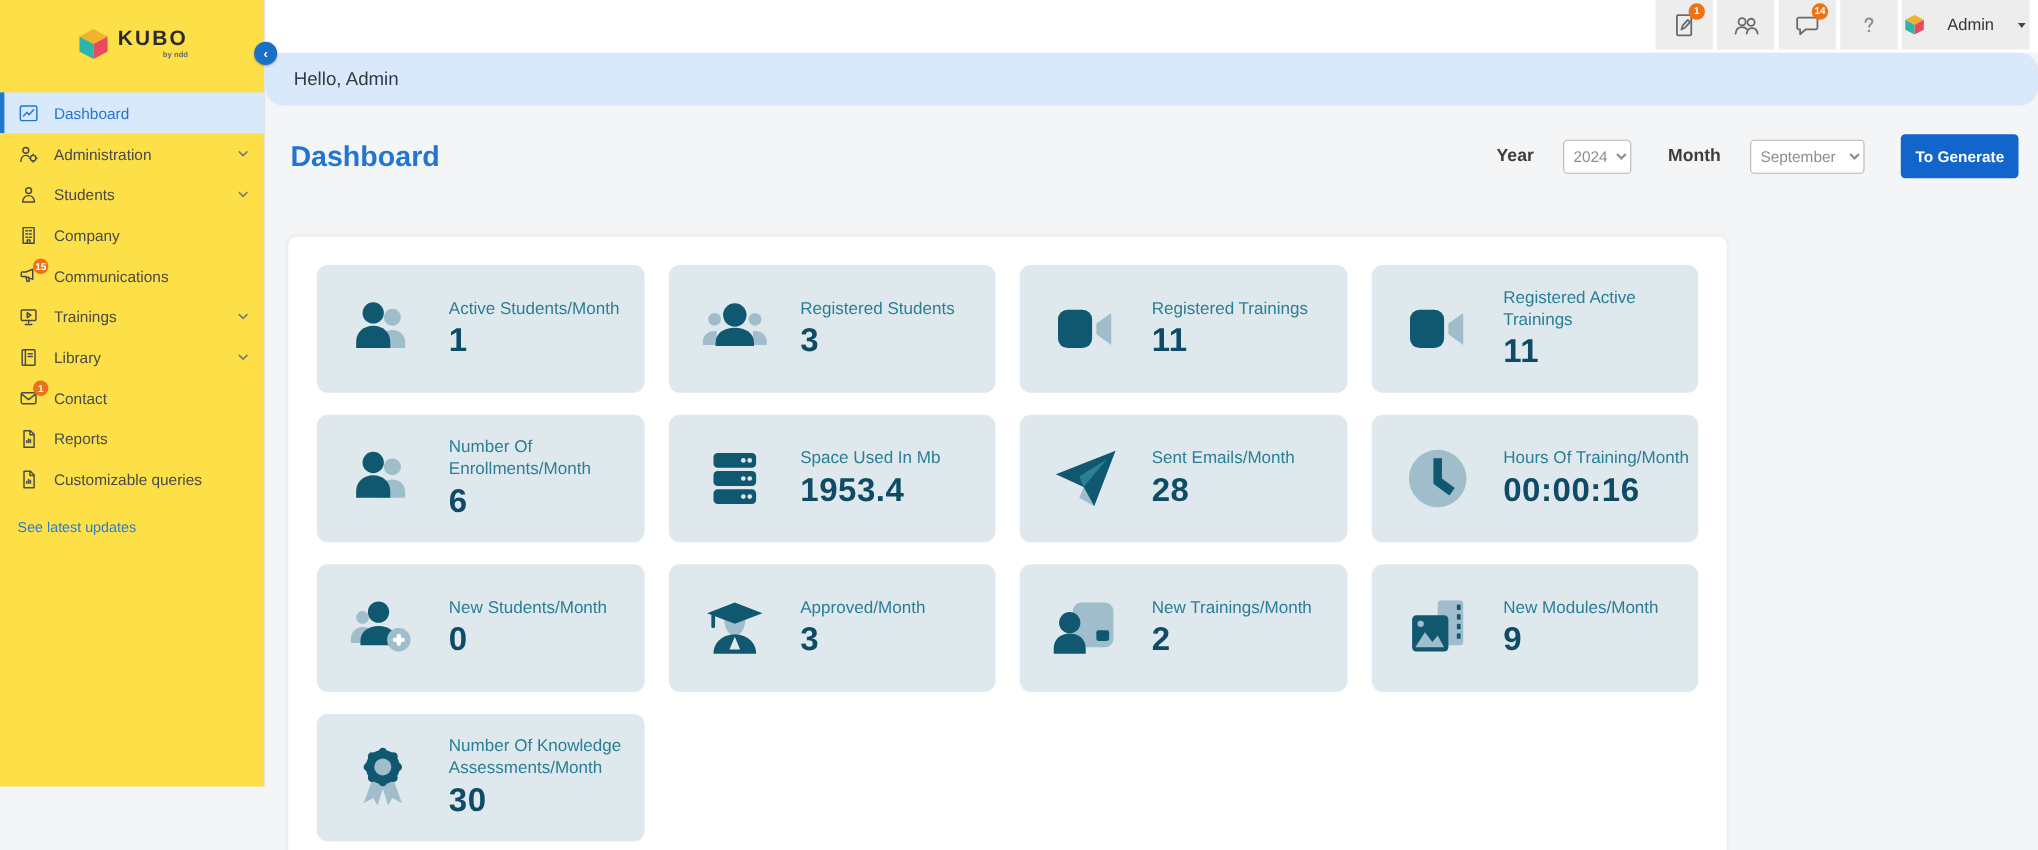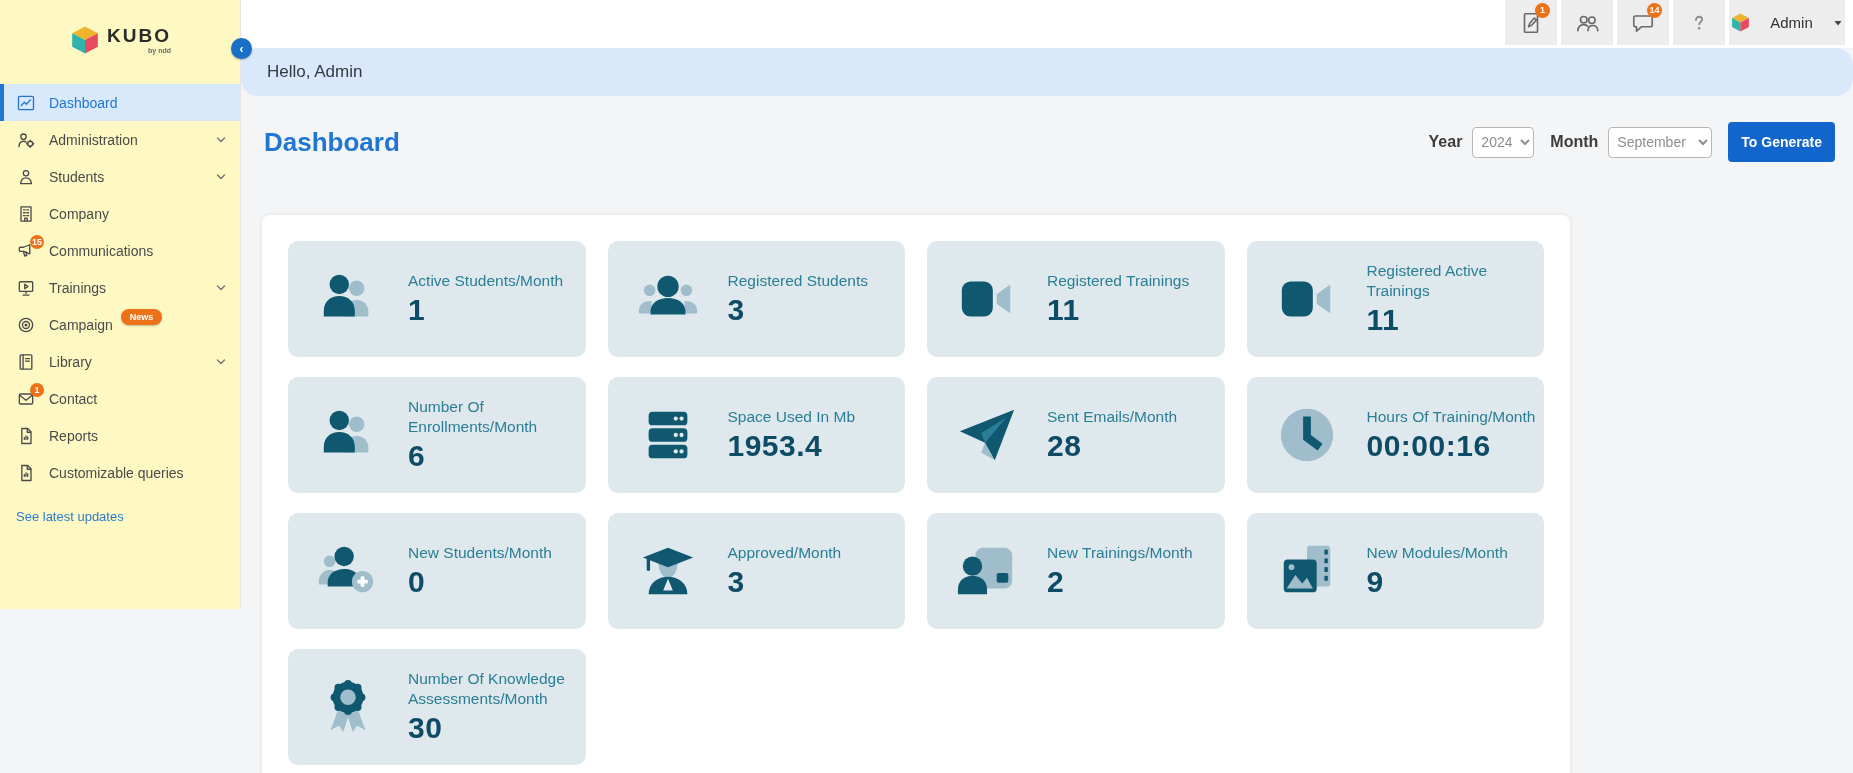--- a/index.html
+++ b/index.html
@@ -1,19 +1,19 @@
 <!DOCTYPE html>
 <html><head>
 <meta charset="utf-8">
 <style>
   html,body{margin:0;padding:0;}
   body{width:1853px;height:773px;font-family:"Liberation Sans",sans-serif;background:#f4f5f6;overflow:hidden;position:relative;}
 
   
-  .sidebar{position:absolute;left:0;top:0;width:241px;height:609px;background:#fef9c3;border-right:1px solid #e4e4e4;z-index:5;box-sizing:border-box;}
+  .sidebar{position:absolute;left:0;top:0;width:241px;height:715px;background:#fde047;border-right:1px solid #e4e4e4;z-index:5;box-sizing:border-box;}
   .logo{display:flex;align-items:center;justify-content:center;gap:6px;padding:24px 0 28px 0;}
   .logo-cube{width:32px;height:32px;}
   .logo-textwrap{display:flex;flex-direction:column;align-items:flex-end;}
   .logo-text{font-size:19px;font-weight:800;letter-spacing:2px;color:#2b2b2b;line-height:1;}
   .logo-byline{font-size:7px;color:#6a6a6a;margin-top:2px;font-weight:700;}
   .menu{display:flex;flex-direction:column;}
   .menu-item{display:flex;align-items:center;height:37px;padding:0 12px 0 12px;border-left:4px solid transparent;color:#4a4a4a;font-size:14px;cursor:pointer;position:relative;}
   .menu-item.active{background:#d9e9fc;border-left-color:#2176d2;color:#2176d2;}
   .mi-icon{width:20px;height:20px;margin-right:13px;position:relative;flex:none;}
   .mi-icon svg{width:20px;height:20px;display:block;}
@@ -34,21 +34,21 @@
   .tb-caret{width:12px;height:12px;color:#444;}
 
   
   .band{position:absolute;left:241px;top:48px;right:0;height:48px;background:#d9e9fb;display:flex;align-items:center;padding-left:26px;box-sizing:border-box;border-radius:17px;}
   .band-text{font-size:17px;color:#333a42;}
   .collapse-btn{position:absolute;left:231px;top:38px;width:21px;height:21px;border-radius:50%;background:#1a6fc9;color:#fff;z-index:6;display:flex;align-items:center;justify-content:center;font-size:12px;font-weight:700;cursor:pointer;box-shadow:0 1px 2px rgba(0,0,0,.3);line-height:1;}
 
   
   .header-row{position:absolute;left:241px;top:96px;right:0;height:92px;display:flex;align-items:center;padding:0 18px 0 23px;box-sizing:border-box;}
   .page-title{font-size:26px;font-weight:700;color:#2176d2;}
-  .filters{margin-left:auto;display:flex;align-items:center;gap:10px;}
+  .filters{margin-left:auto;display:flex;align-items:center;gap:27px;}
   .f-label{font-size:16px;font-weight:700;color:#3c3c3c;}
   .filters select{height:31px;border:1px solid #b6b6b6;border-radius:4px;color:#8e8e8e;font-size:14px;padding:0 4px;background:#fff;margin-right:6px;}
   .sel-year{width:62px;}
   .sel-month{width:104px;}
   .generate-btn{height:40px;background:#1266cb;color:#fff;border:none;border-radius:4px;font-size:14px;font-weight:700;padding:0 13px;cursor:pointer;font-family:"Liberation Sans",sans-serif;}
 
   
   .panel{position:absolute;left:262px;top:174px;width:1308px;height:576px;background:#fff;border-radius:8px;box-shadow:0 0 5px rgba(0,0,0,.09);padding:26px;box-sizing:border-box;margin-top:41px;}
   .stats-grid{display:grid;grid-template-columns:repeat(4,1fr);gap:20px 22px;}
   .stat-card{height:116px;background:#dfe9ed;border-radius:10px;display:flex;align-items:center;box-sizing:border-box;}
@@ -342,31 +342,20 @@
 
     <span class="mi-chev">
           <svg>
             <use href="#si-chev"></use>
           </svg>
         </span>
   </div>
       <div class="menu-item">
     <span class="mi-icon">
       <svg>
-            <use href="#si-campaign"></use>
-          </svg>
-
-    </span>
-    <span>Campaign</span>
-    <span class="mi-tag">News</span>
-
-  </div>
-      <div class="menu-item">
-    <span class="mi-icon">
-      <svg>
             <use href="#si-library"></use>
           </svg>
 
     </span>
     <span>Library</span>
 
     <span class="mi-chev">
           <svg>
             <use href="#si-chev"></use>
           </svg>

